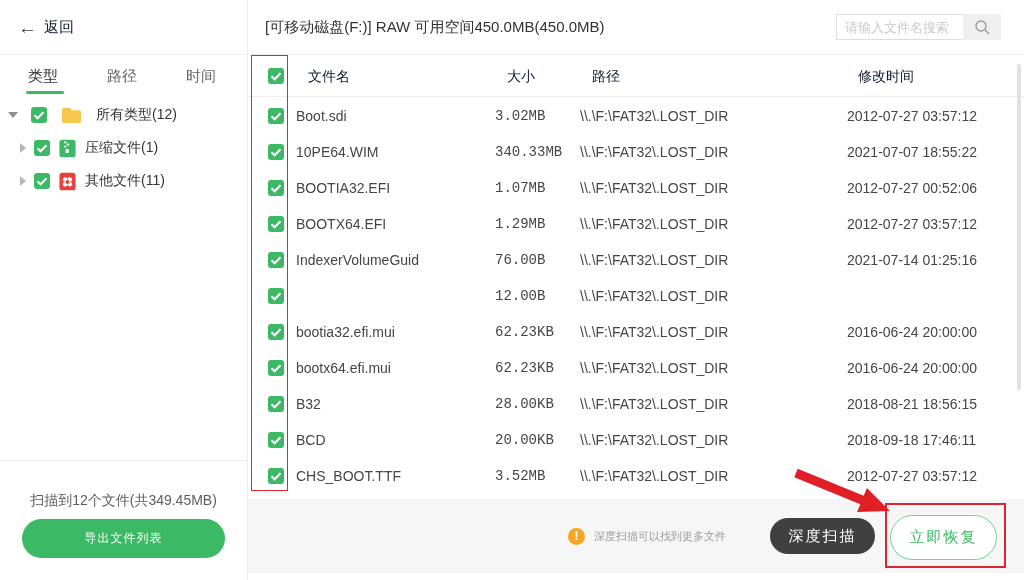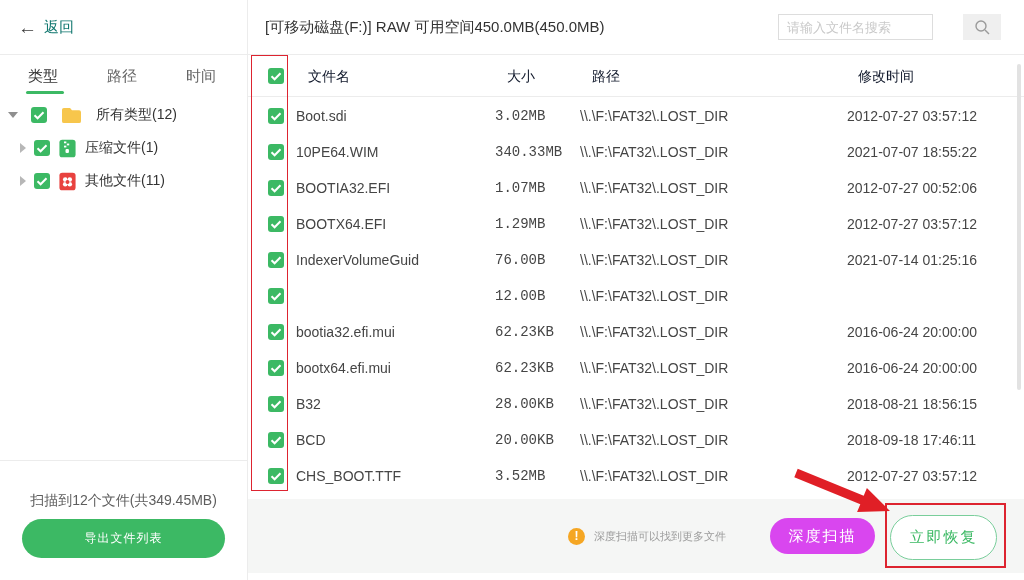--- a/index.html
+++ b/index.html
@@ -9,23 +9,23 @@
     font-family:"Liberation Sans","DejaVu Sans",sans-serif;
     color:#333; font-size:14px;
   }
   .abs { position:absolute; }
 
   
   .topbar-border { left:0; top:54px; width:1024px; height:1px; background:#ececec; }
   .sidebar-border { left:247px; top:0; width:1px; height:580px; background:#ececec; }
   .back-btn { left:18px; top:15px; height:24px; display:flex; align-items:center; gap:7px; cursor:pointer; }
   .back-arrow { font-size:19px; color:#3a3a3a; line-height:1; }
-  .back-label { font-size:15px; color:#0f766e; }
+  .back-label { font-size:15px; color:#0f172a; }
   .page-title { left:265px; top:0; height:54px; line-height:54px; font-size:15px; color:#333; }
-  .search-input { left:778px; top:14px; width:155px; height:26px; border:1px solid #ddd;
+  .search-input { left:836px; top:14px; width:155px; height:26px; border:1px solid #ddd;
     padding:8px 8px; font-size:13px; color:#333; outline:none; background:#fff;
     font-family:inherit; }
   .search-input::placeholder { color:#c9c9c9; }
   .search-btn { left:963px; top:14px; width:38px; height:26px; background:#efefef;
     display:flex; align-items:center; justify-content:center; cursor:pointer; }
 
   
   .tab { top:55px; height:42px; line-height:42px; font-size:15px; color:#666; cursor:pointer; }
   .tab.active { color:#333; }
   .tab-underline { left:26px; top:91px; width:38px; height:3px; border-radius:2px; background:#3cb964; }
@@ -56,21 +56,21 @@
   .c-size { left:247px;font-family:Liberation Mono, monospace; }
   .c-path { left:332px; }
   .c-time { left:599px; }
   .scrollbar-thumb { left:1017px; top:64px; width:4px; height:326px; background:#e2e2e2; border-radius:2px; cursor:pointer; }
 
   
   .footer-bar { left:248px; top:499px; width:776px; height:74px; background:#f5f6f5; }
   .warn-icon { left:320px; top:29px; width:17px; height:17px; border-radius:50%; background:#f5a623;
     color:#fff; font-size:12px; font-weight:bold; text-align:center; line-height:17px; }
   .footer-hint { left:346px; top:0; height:74px; line-height:74px; font-size:11px; color:#9c9c9c; }
-  .deep-scan-btn { left:522px; top:19px; width:105px; height:36px; border-radius:18px; background:#d946ef;
+  .deep-scan-btn { left:522px; top:19px; width:105px; height:36px; border-radius:18px; background:#404040;
     color:#fff; font-size:15px; display:flex; align-items:center; justify-content:center; cursor:pointer;
     letter-spacing:2px; }
   .recover-btn { left:642px; top:16px; width:107px; height:45px; border-radius:23px; background:#fff;
     border:1px solid #79ce9b; color:#3cb964; font-size:15px; display:flex; align-items:center;
     justify-content:center; cursor:pointer; letter-spacing:2px; }
 
   
   .anno-col-rect { left:251px; top:55px; width:37px; height:436px; border:1.5px solid #dd2430; pointer-events:none; }
   .anno-btn-rect { left:885px; top:503px; width:121px; height:65px; border:2px solid #dd2430; pointer-events:none; }
   .anno-arrow { left:0; top:0; width:1024px; height:580px; pointer-events:none; }

